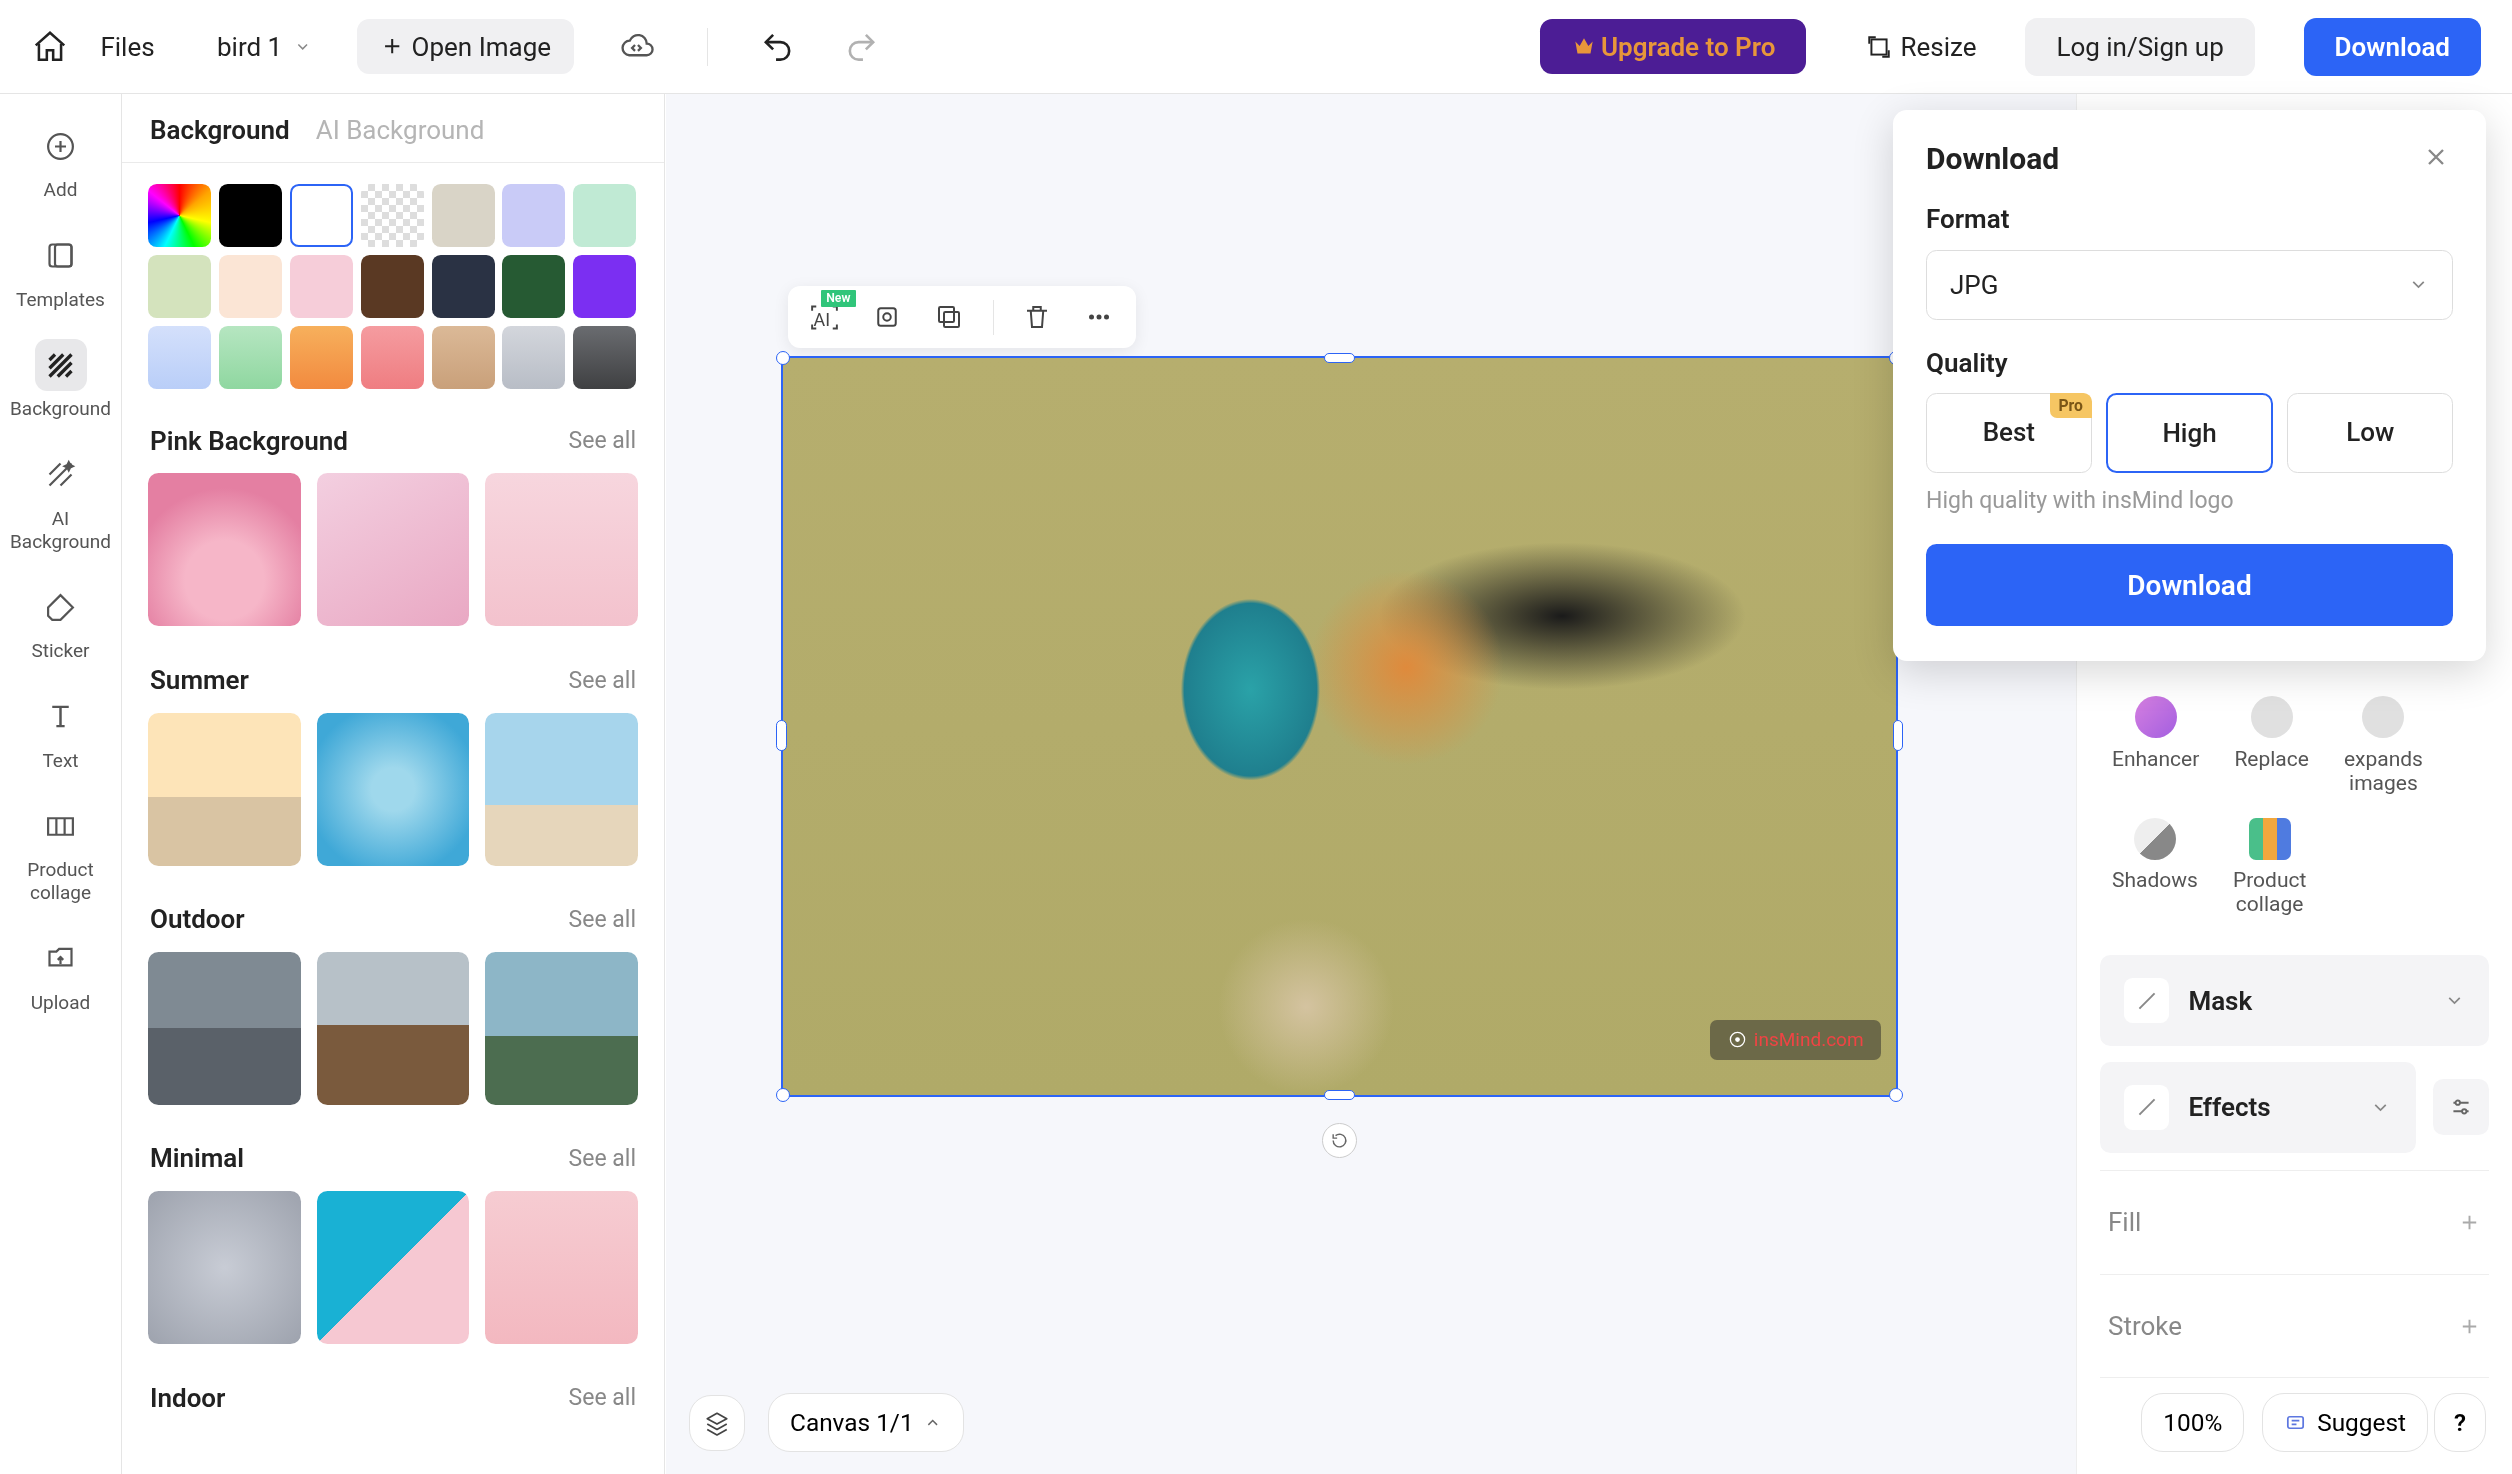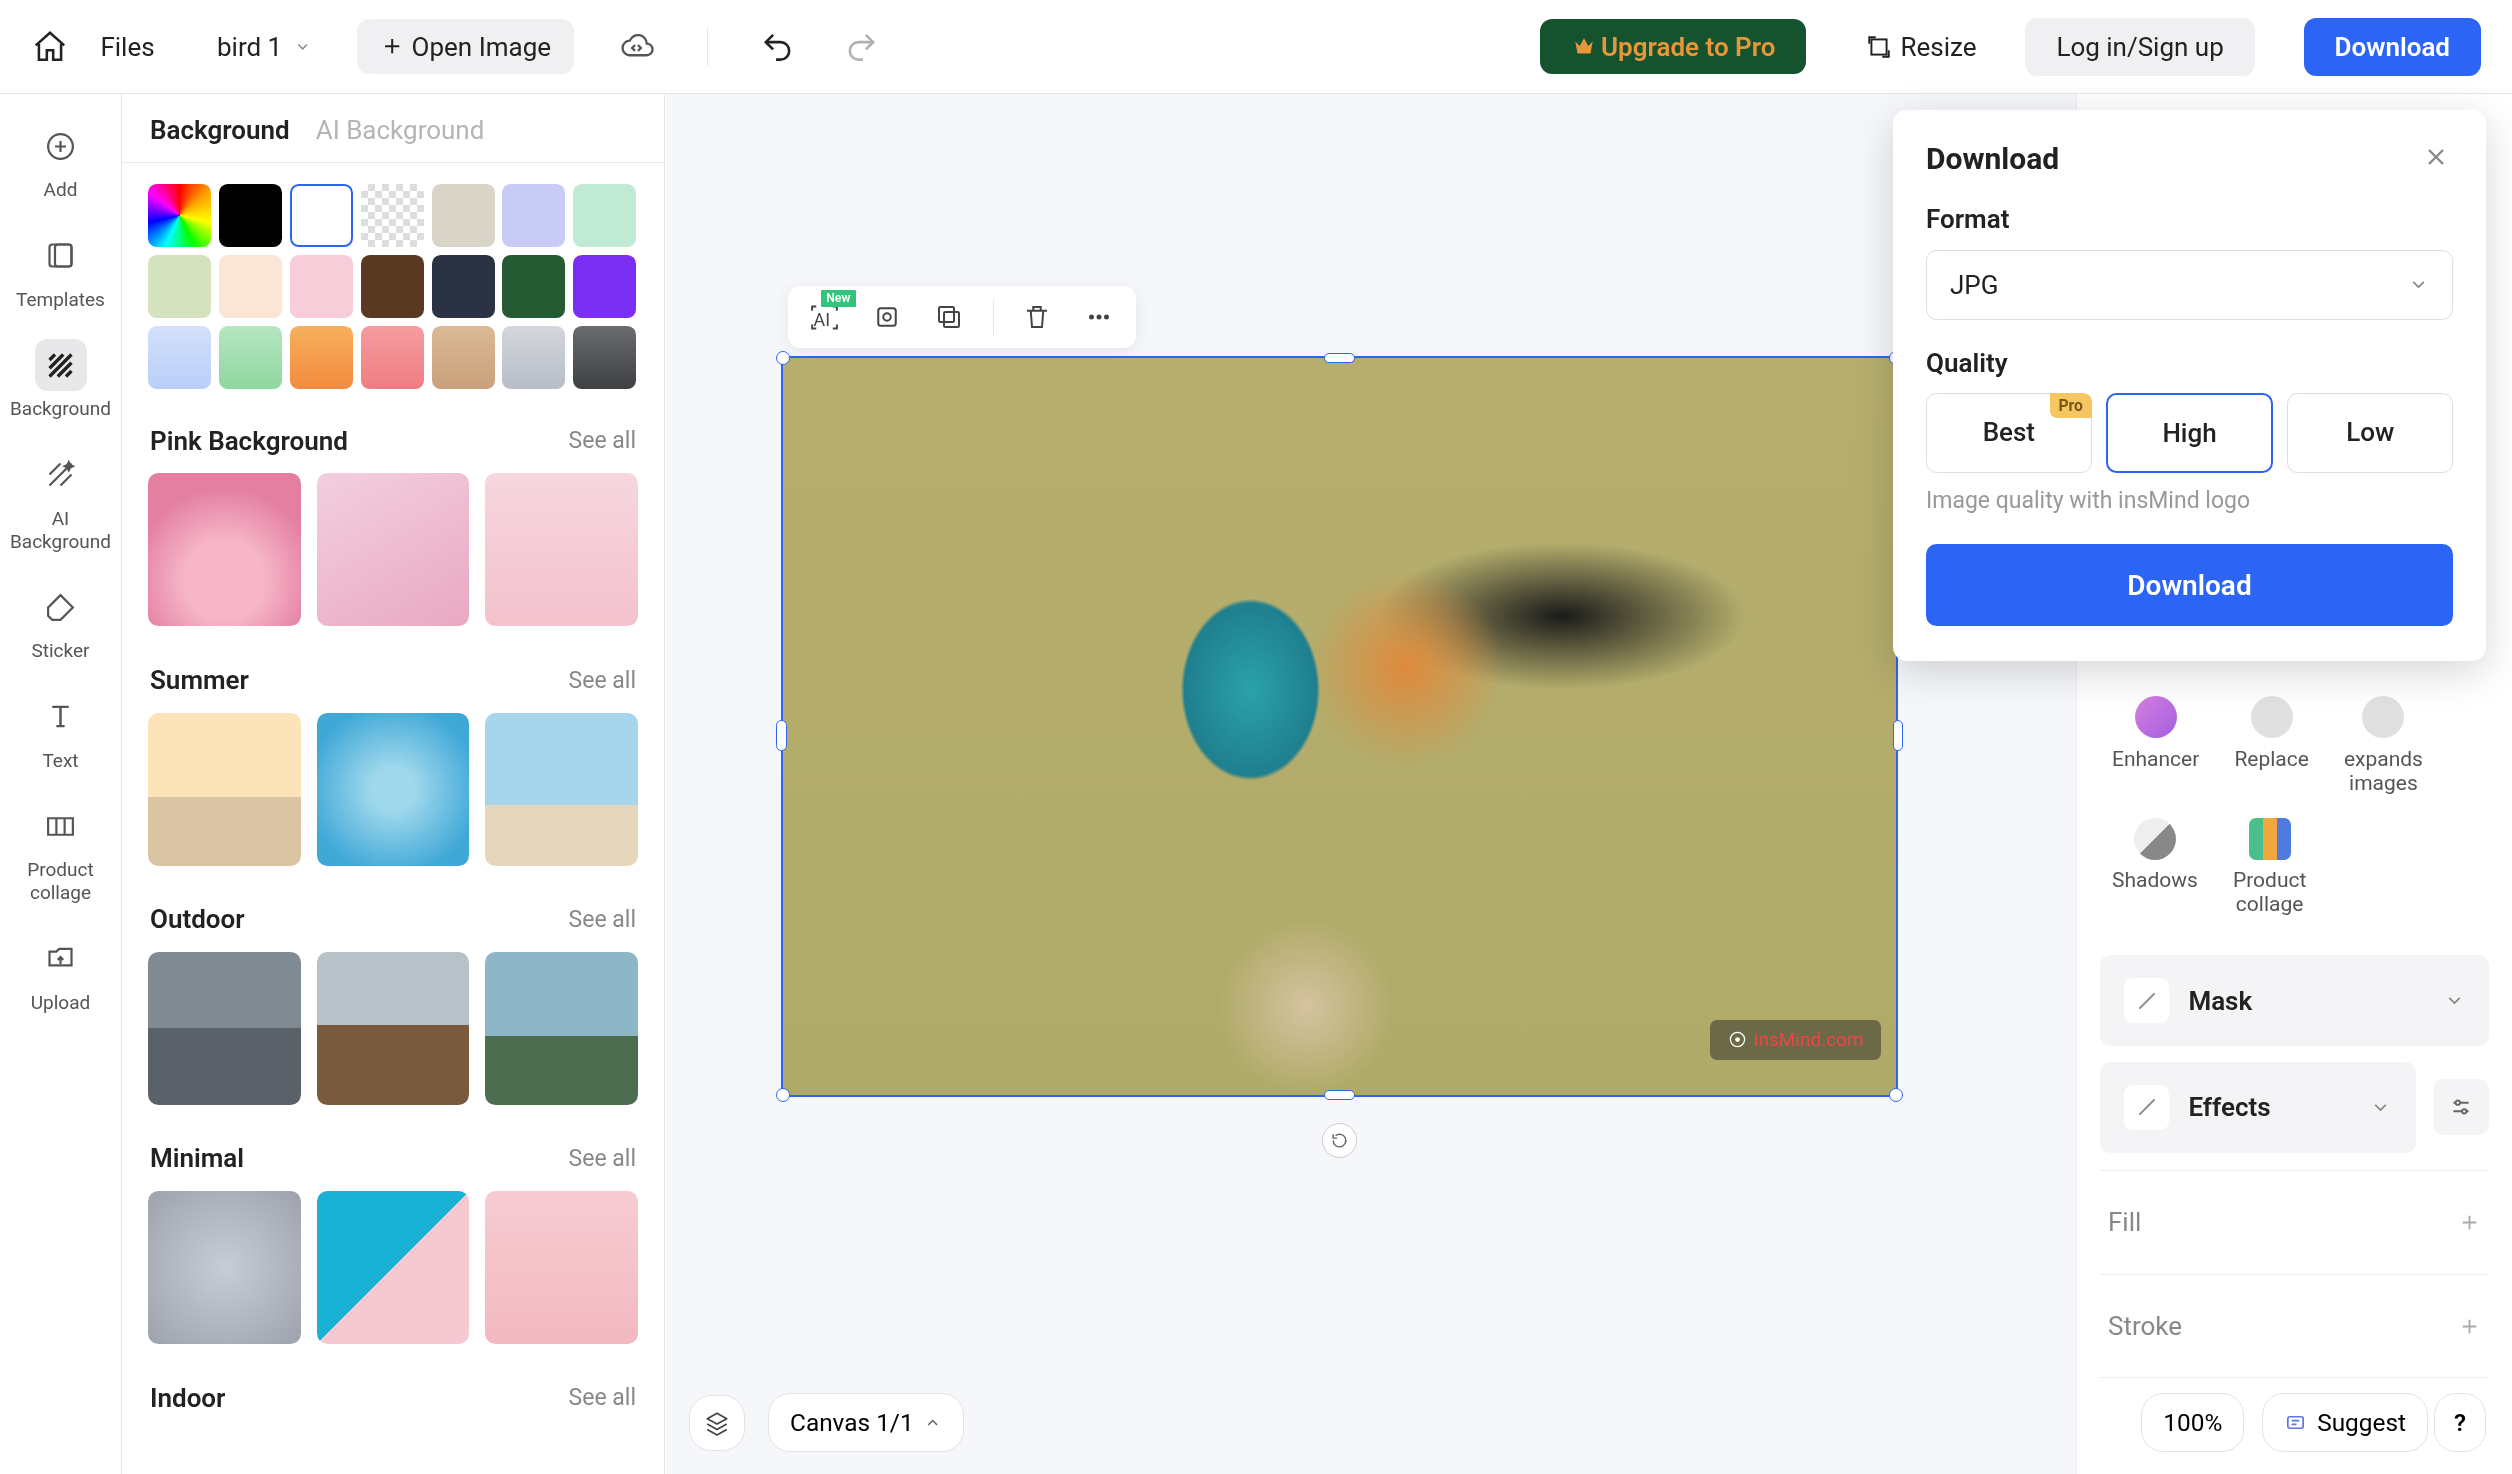--- a/index.html
+++ b/index.html
@@ -9,21 +9,21 @@
 .topbar { height: 94px; border-bottom: 0.9px solid #e5e5e5; display: flex; align-items: center; padding: 0 31px; gap: 24.4px; }
 .home-icn { width: 38px; height: 38px; }
 .files-lbl { font-size: 26px; color: #222; cursor: pointer; margin-left: 7px;}
 .fname-wrap { display: flex; align-items: center; gap: 12.2px; margin-left: 38px; font-size: 26px; color: #222; cursor: pointer; }
 .openimg-btn { display:flex; align-items:center; gap:7px; background:#f0f0f2; border:none; border-radius:12.2px; padding: 12.2px 23px; font-size: 26px; color:#222; cursor:pointer; margin-left:21px;}
 .cloud-icn { width:35px; height:35px; margin-left:21px; cursor:pointer;}
 .tb-divider { width:0.9px; height:38px; background:#e5e5e5; margin: 0 28px;}
 .undo-icn, .redo-icn { width:35px; height:35px; cursor:pointer; }
 .redo-icn { opacity:.35; margin-left:24.4px;}
 .topbar-spacer { flex:1; }
-.upgrade-btn { display:flex; align-items:center; gap:4px; background:#14532d; border:none; border-radius:12.2px; padding:12.2px 31px; font-size:26px; font-weight:600; color:#e8963a; cursor:pointer; }
+.upgrade-btn { display:flex; align-items:center; gap:4px; background:#4c1d95; border:none; border-radius:12.2px; padding:12.2px 31px; font-size:26px; font-weight:600; color:#e8963a; cursor:pointer; }
 .resize-btn { display:flex; align-items:center; gap:8.7px; background:none; border:none; font-size:26px; color:#222; cursor:pointer; margin-left:35px;}
 .login-btn { background:#f0f0f2; border:none; border-radius:12.2px; padding:14px 31px; font-size:26px; color:#222; cursor:pointer; margin-left:24.4px;}
 .download-btn { background:#2c64f6; border:none; border-radius:12.2px; padding:14px 31px; font-size:26px; font-weight:600; color:#fff; cursor:pointer; margin-left:24.4px;}
 
 
 .left-rail { position:absolute; left:0; top:94px; width:122px; height:calc(100% - 94px); border-right:0.9px solid #e5e5e5; display:flex; flex-direction:column; align-items:center; padding-top:21px; gap:17.4px;}
 .rail-item { display:flex; flex-direction:column; align-items:center; gap:7px; cursor:pointer; padding:5.2px; width:113px;}
 .rail-icn-box { width:52px; height:52px; border-radius:12.2px; display:flex; align-items:center; justify-content:center;}
 .rail-item.active .rail-icn-box { background:#e8e8ea; }
 .rail-lbl { font-size:19px; color:#555; text-align:center; line-height:1.2;}
@@ -490,21 +490,21 @@
       <span>Best</span>
       <span class="pro-tag">Pro</span>
     </div>
     <div class="dl-q-btn sel">
       <span>High</span>
     </div>
     <div class="dl-q-btn">
       <span>Low</span>
     </div>
   </div>
-  <div class="dl-note">Image quality with insMind logo</div>
+  <div class="dl-note">High quality with insMind logo</div>
   <button class="dl-action">Download</button>
 </div>
 
 <div class="bottombar">
   <div class="bb-btn" style="padding:14px;">
     <svg width="26" height="26" viewBox="0 0 24 24" fill="none" stroke="#444" stroke-width="1.6">
         <path d="M12 3 3 8l9 5 9-5-9-5zM3 13l9 5 9-5M3 18l9 5 9-5" stroke-linejoin="round"></path>
       </svg>
   </div>
   <div class="bb-btn bb-canvas">

